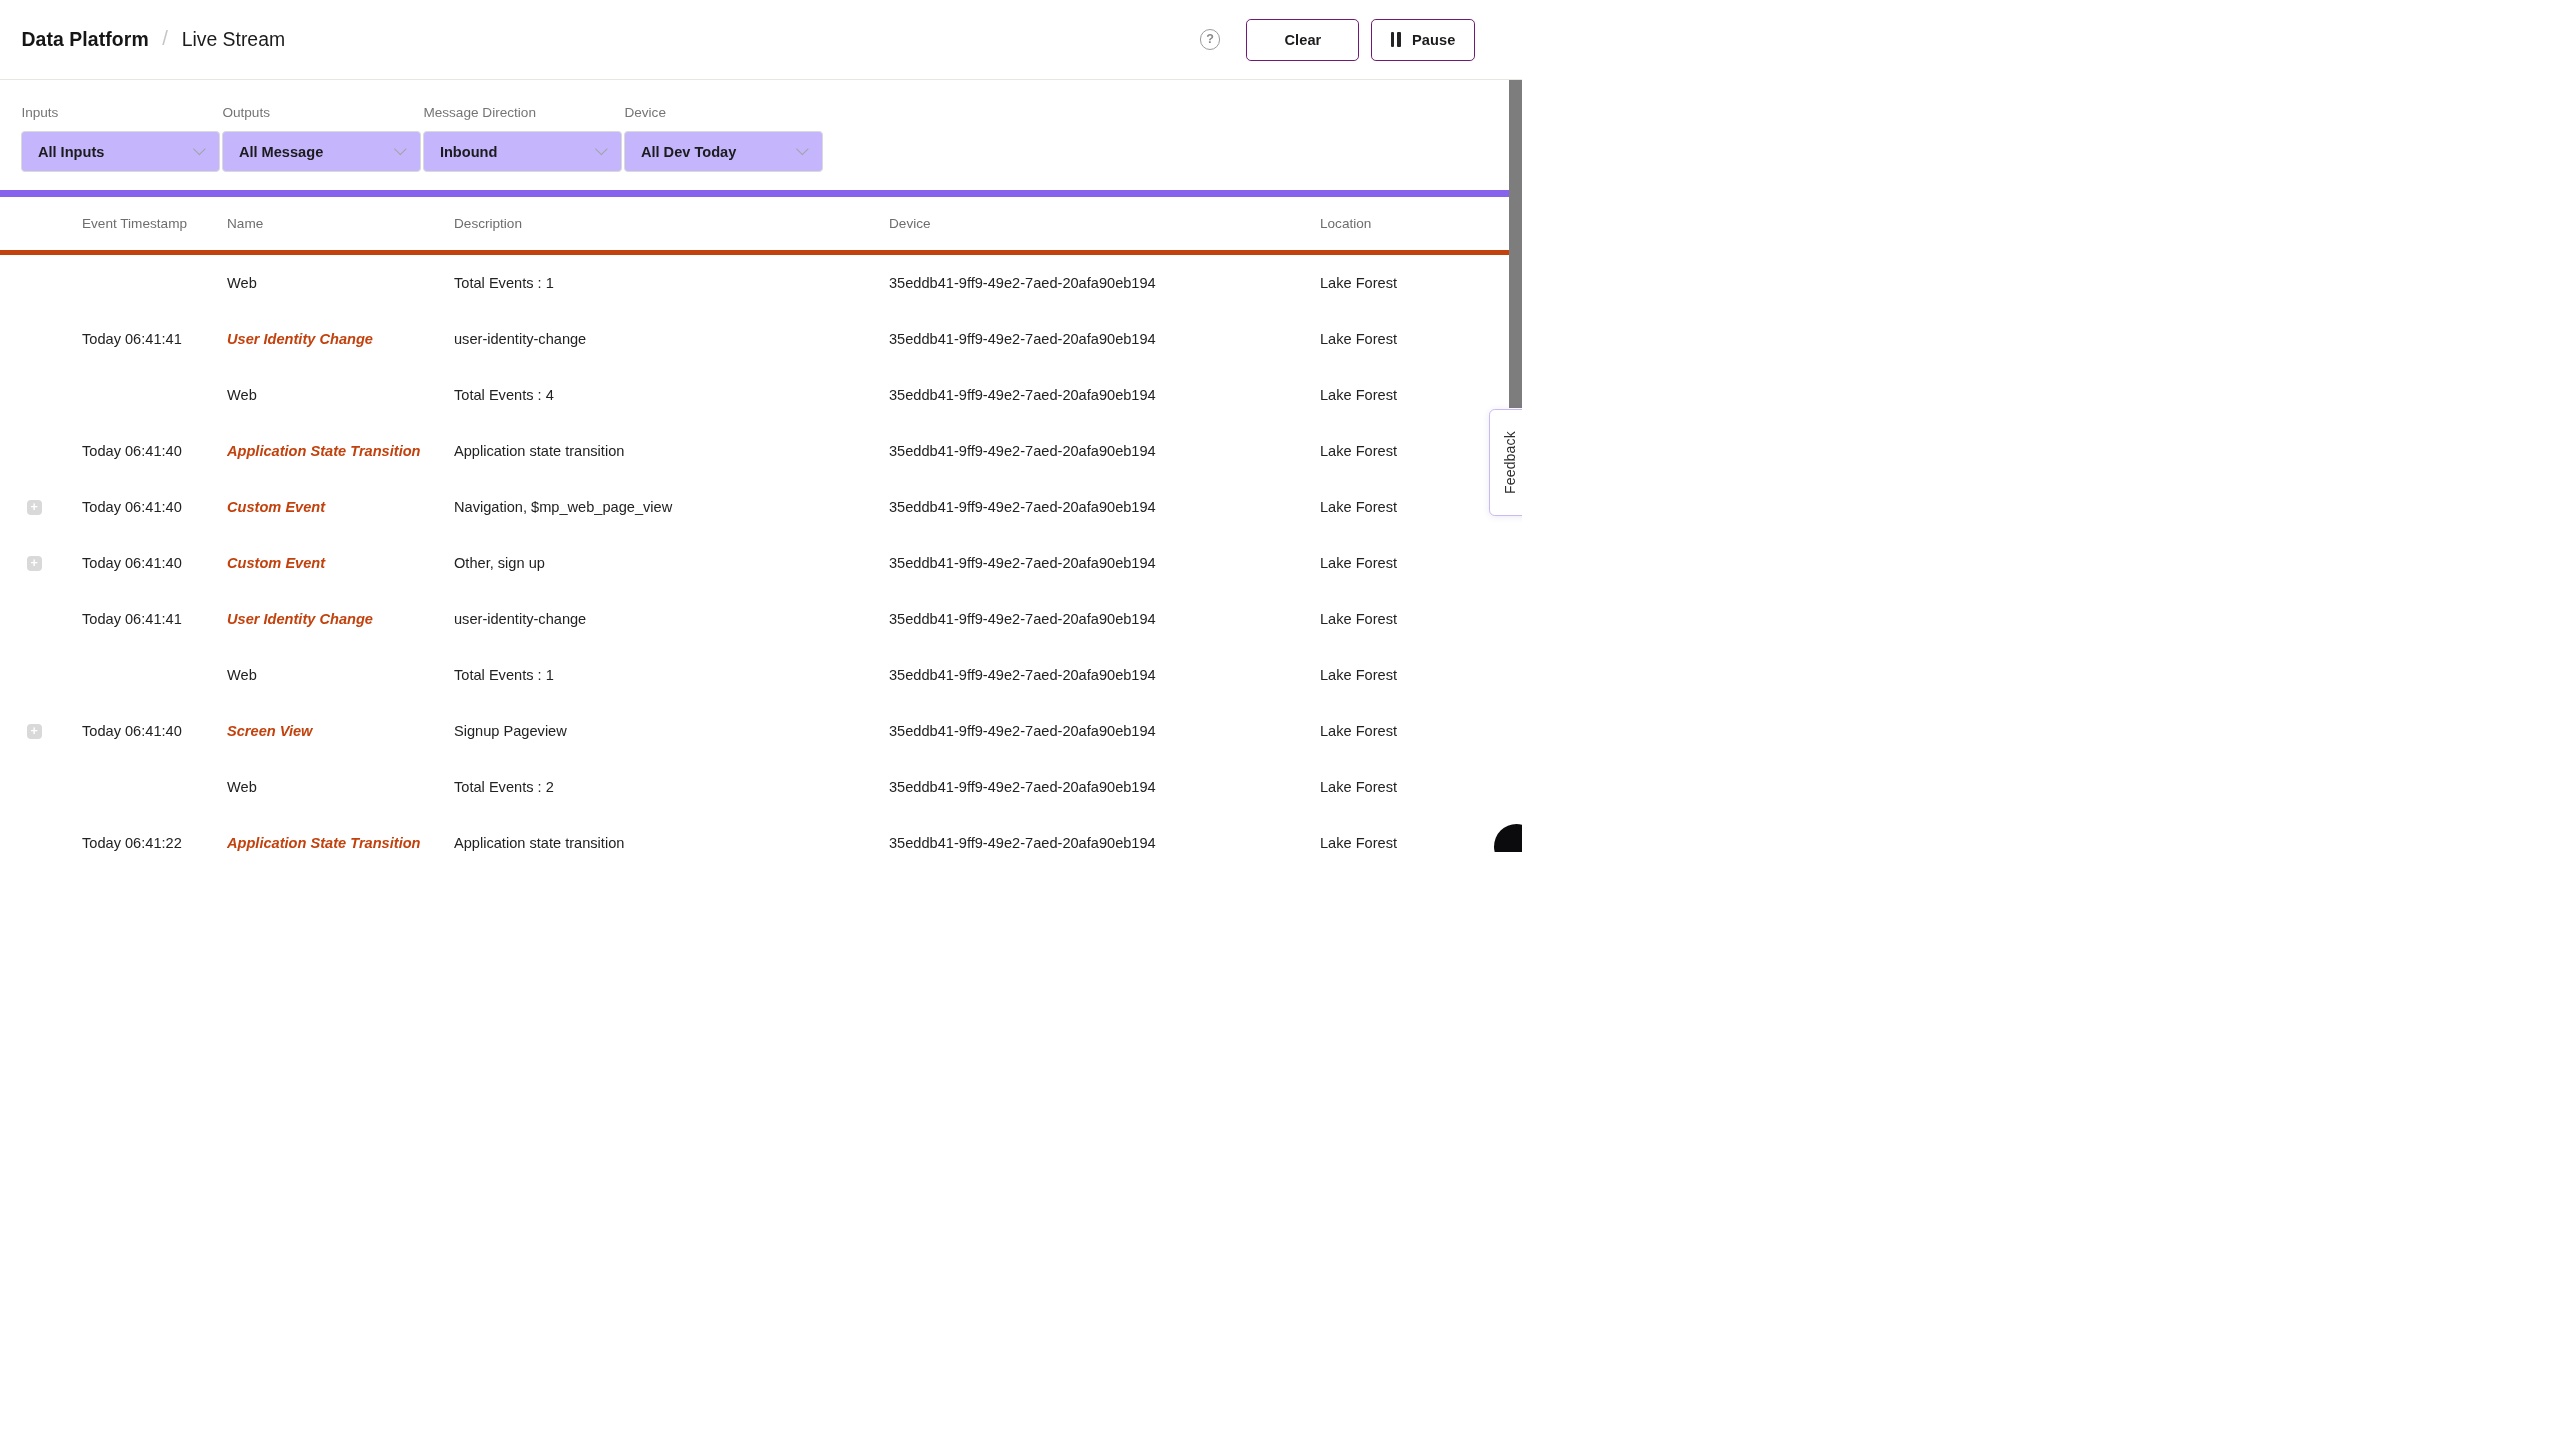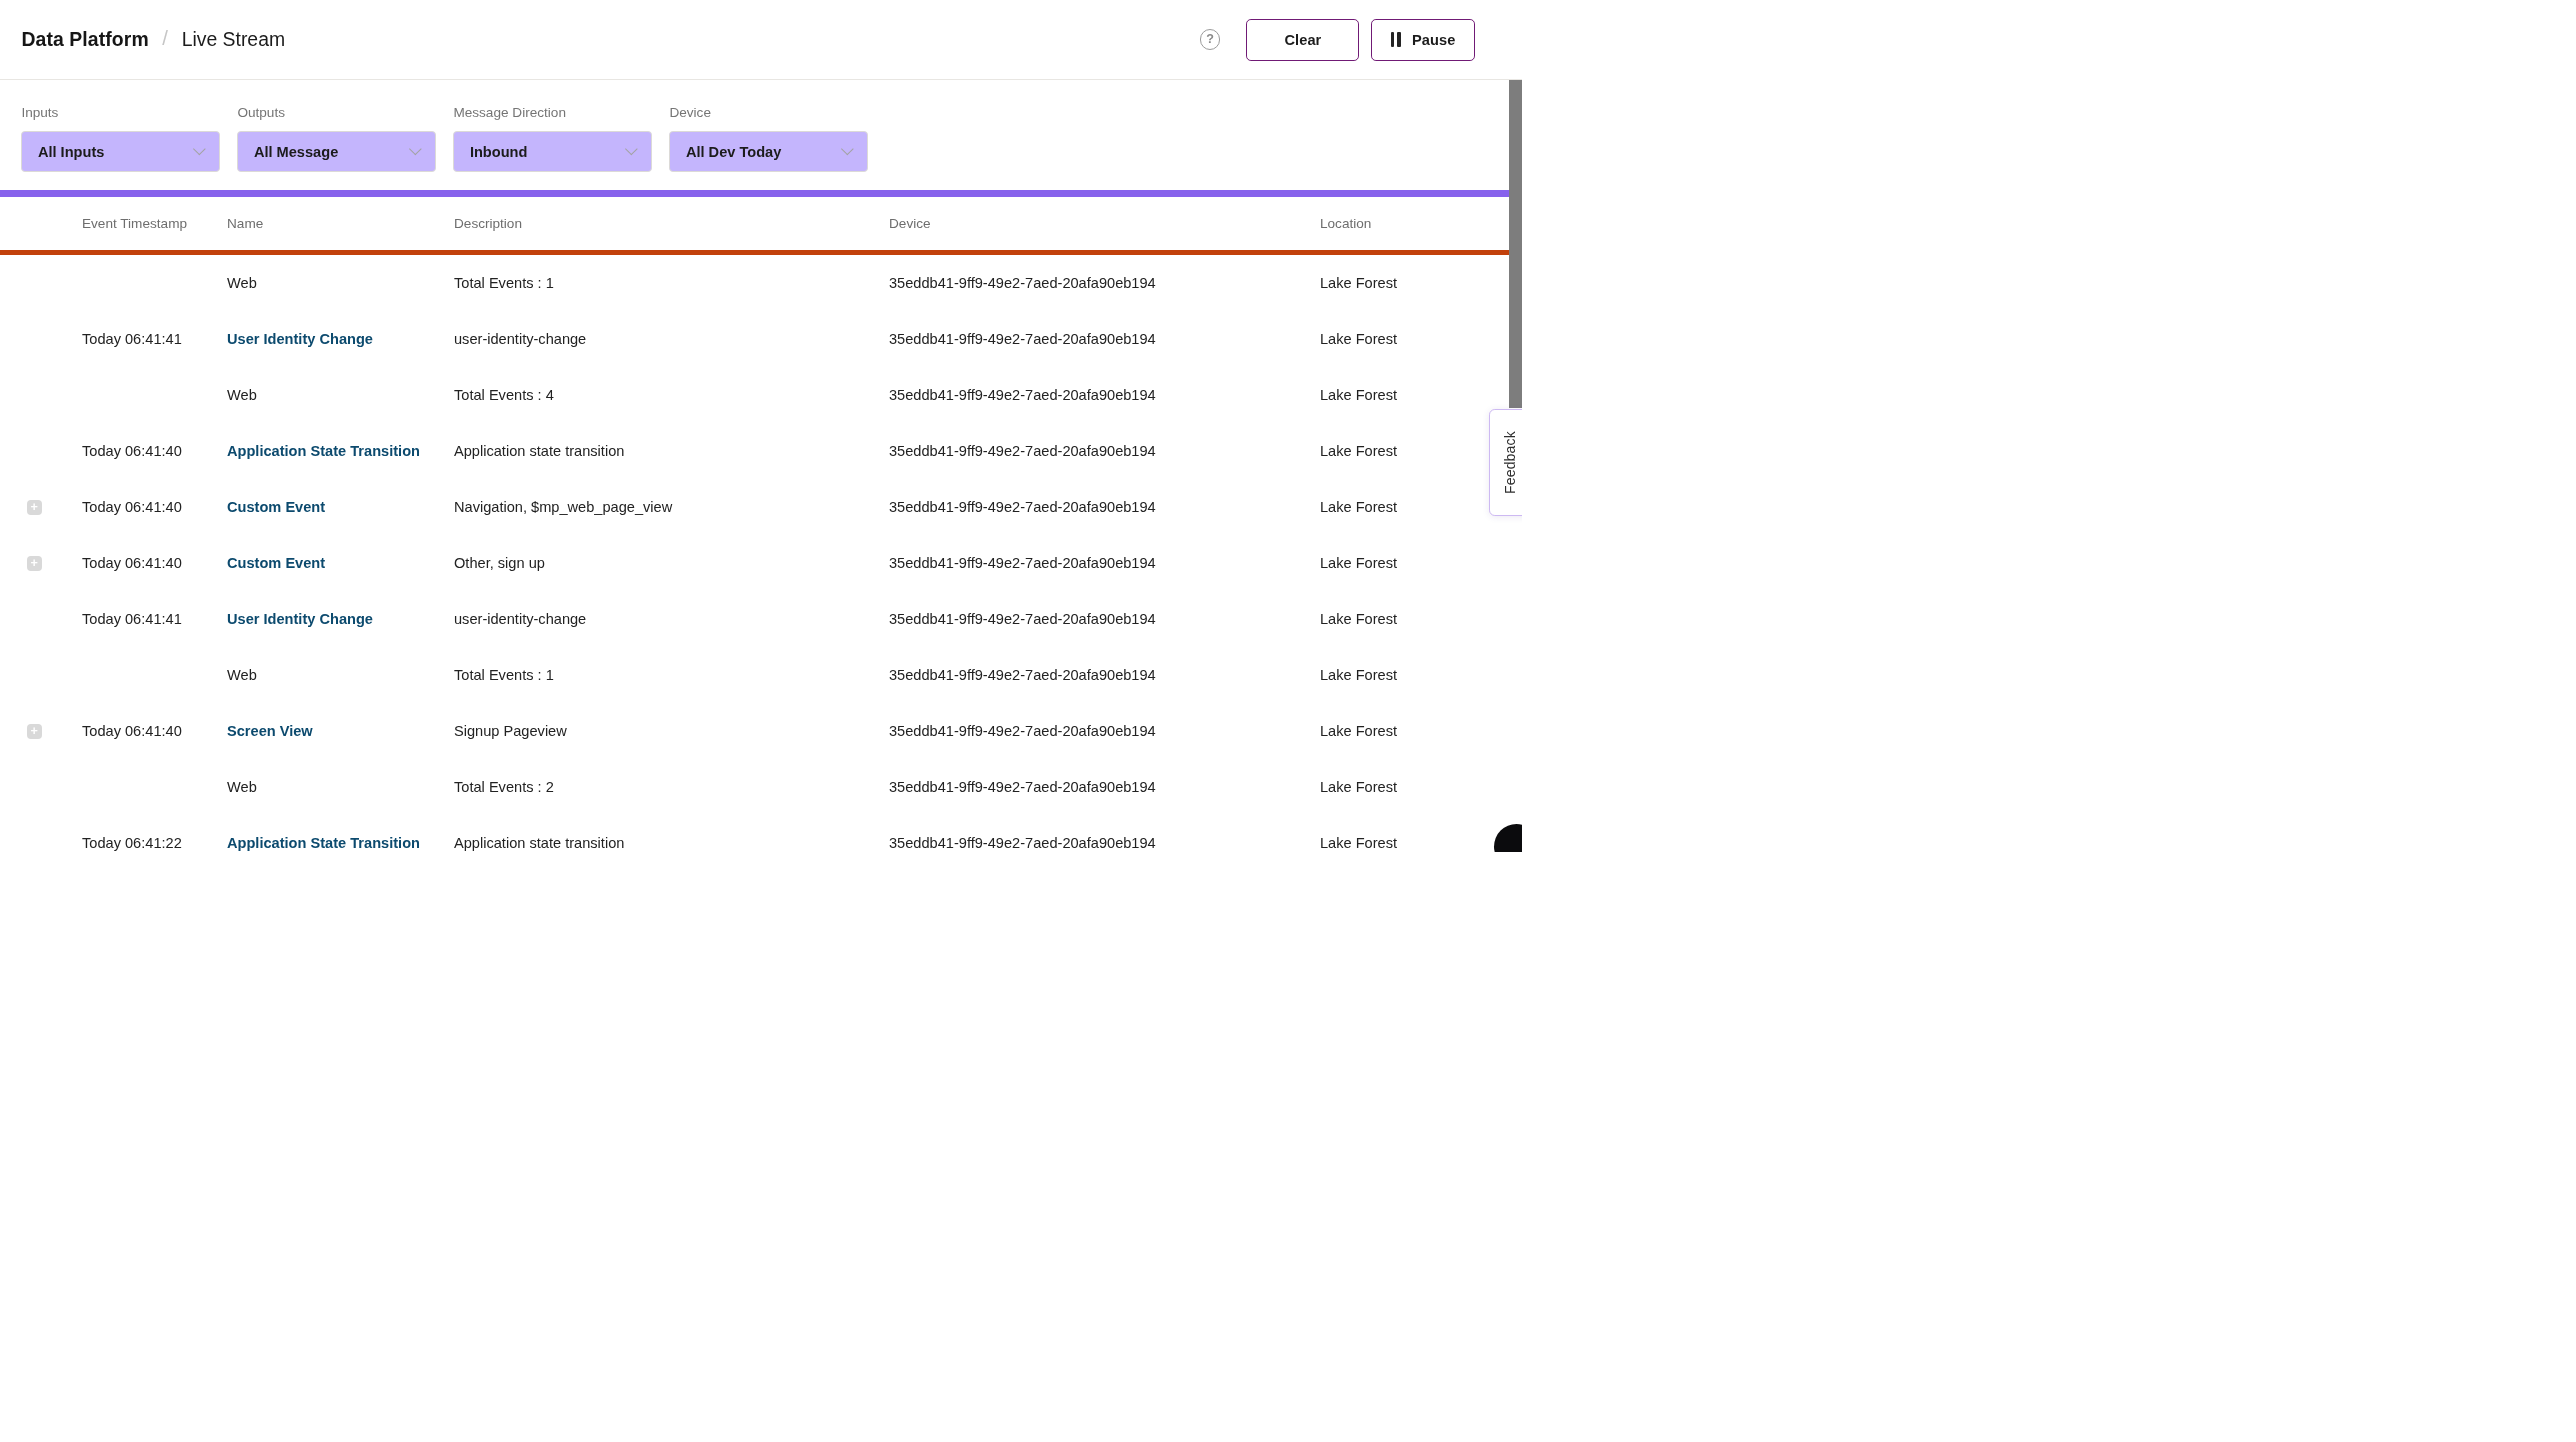--- a/index.html
+++ b/index.html
@@ -39,21 +39,21 @@
     font-size: 14.6px; font-weight: 700; color: #1c1c1c;
     display: flex; align-items: center; justify-content: center;
     cursor: pointer; letter-spacing: 0.1px;
   }
   .btn-clear { width: 113px; margin-right: 11.6px; }
   .btn-pause { width: 104px; gap: 10.7px; }
   .pause-bars { display: inline-flex; gap: 2.9px; }
   .pause-bars i { display: block; width: 3.9px; height: 14.6px; background: #242424; border-radius: 1px; }
 
   
-  .filters { display: flex; gap: 17px; padding: 25px 21.4px 0 21.4px; }
+  .filters { display: flex; gap: 2px; padding: 25px 21.4px 0 21.4px; }
   .filter-group { width: 199px; }
   .filter-label { font-size: 13.6px; color: #757575; height: 17.5px; margin-bottom: 8.7px; }
   .dropdown {
     height: 41px; border: 1px solid #dcdad7; border-radius: 3.9px; background: #c4b5fd;
     display: flex; align-items: center; justify-content: space-between;
     padding: 0 15.5px; cursor: pointer;
   }
   .dropdown-value { font-size: 14.6px; font-weight: 700; color: #1c1c1c; }
   .chevron {
     width: 8.7px; height: 8.7px;
@@ -68,21 +68,21 @@
   .events-table { width: 100%; }
   .trow {
     display: grid;
     grid-template-columns: 82px 145px 227px 435px 431px auto;
     align-items: center;
   }
   .thead { height: 58px; border-bottom: 5px solid #c2410c; }
   .thead .cell { font-size: 13.6px; color: #6e6e6e; }
   .tbody .trow { height: 56px; }
   .cell { font-size: 14.6px; color: #222; white-space: nowrap; overflow: hidden; }
-  .cell.name.bold { font-weight: 700; color: #0c4a6e; }
+  .cell.name.bold { font-weight: 700; color: #c2410c; font-style: italic; }
   .cell.timestamp { color: #222; }
   .cell.expand { padding-left: 27px; }
   .expand-icon {
     width: 14.6px; height: 14.6px; border-radius: 3.9px; background: #d9d9d9;
     color: #fff; font-size: 12.6px; font-weight: 700; line-height: 13.6px;
     display: flex; align-items: center; justify-content: center;
     cursor: pointer;
   }
 
   

